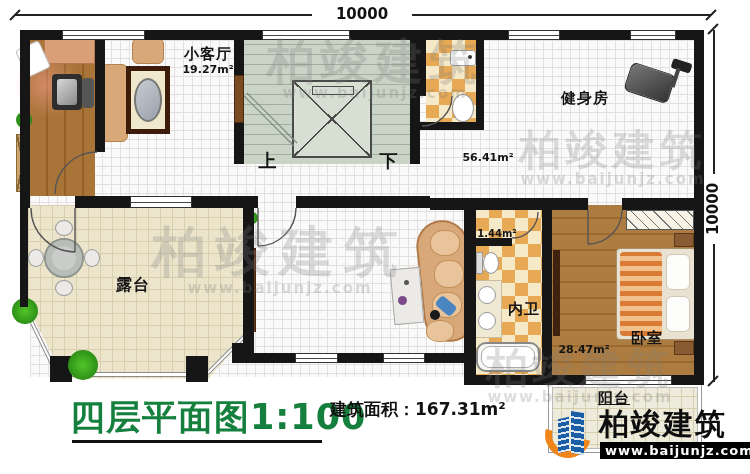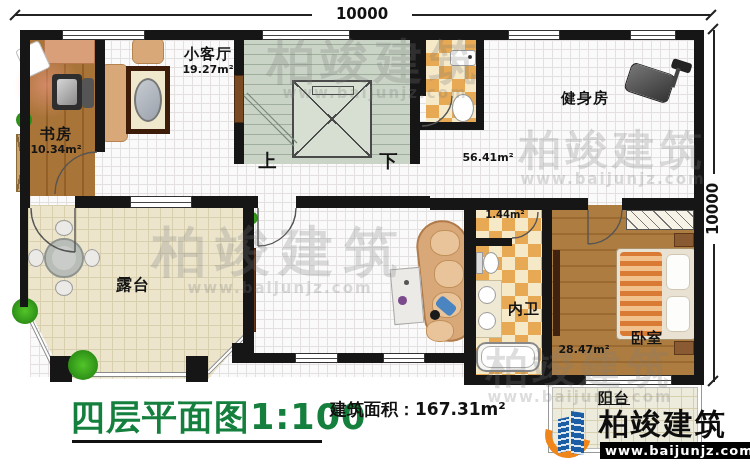--- a/index.html
+++ b/index.html
@@ -213,38 +213,34 @@
   </div>
   <div class="wm" style="left:70px;top:224px;width:420px;">
     <span class="big" style="font-size:54px;letter-spacing:10px;">柏竣建筑</span>
     <span class="small">www.baijunjz.com</span>
   </div>
   <div class="wm" style="left:430px;top:346px;width:300px;">
     <span class="big" style="font-size:42px;letter-spacing:5px;">柏竣建筑</span>
     <span class="small">www.baijunjz.com</span>
   </div>
 
-  <div class="lbl" style="left:20px;top:126px;width:72px;">
-    <span class="nm">书房</span>
-    <span class="ar">10.34m²</span>
-  </div>
   <div class="lbl" style="left:168px;top:46px;width:80px;">
     <span class="nm">小客厅</span>
     <span class="ar">19.27m²</span>
   </div>
   <div class="lbl" style="left:545px;top:90px;width:80px;">
     <span class="nm">健身房</span>
   </div>
   <div class="lbl" style="left:453px;top:152px;width:70px;">
     <span class="ar">56.41m²</span>
   </div>
   <div class="lbl" style="left:103px;top:276px;width:60px;">
     <span class="nm" style="font-size:16px;">露台</span>
   </div>
-  <div class="lbl" style="left:474px;top:209px;width:46px;margin-left:8px;">
+  <div class="lbl" style="left:474px;top:228px;width:46px;">
     <span class="ar" style="font-size:10px;">1.44m²</span>
   </div>
   <div class="lbl" style="left:499px;top:301px;width:50px;">
     <span class="nm">内卫</span>
   </div>
   <div class="lbl" style="left:607px;top:330px;width:56px;text-align:right;">
     <span class="nm">卧室</span>
   </div>
   <div class="lbl" style="left:558px;top:344px;width:52px;">
     <span class="ar">28.47m²</span>

